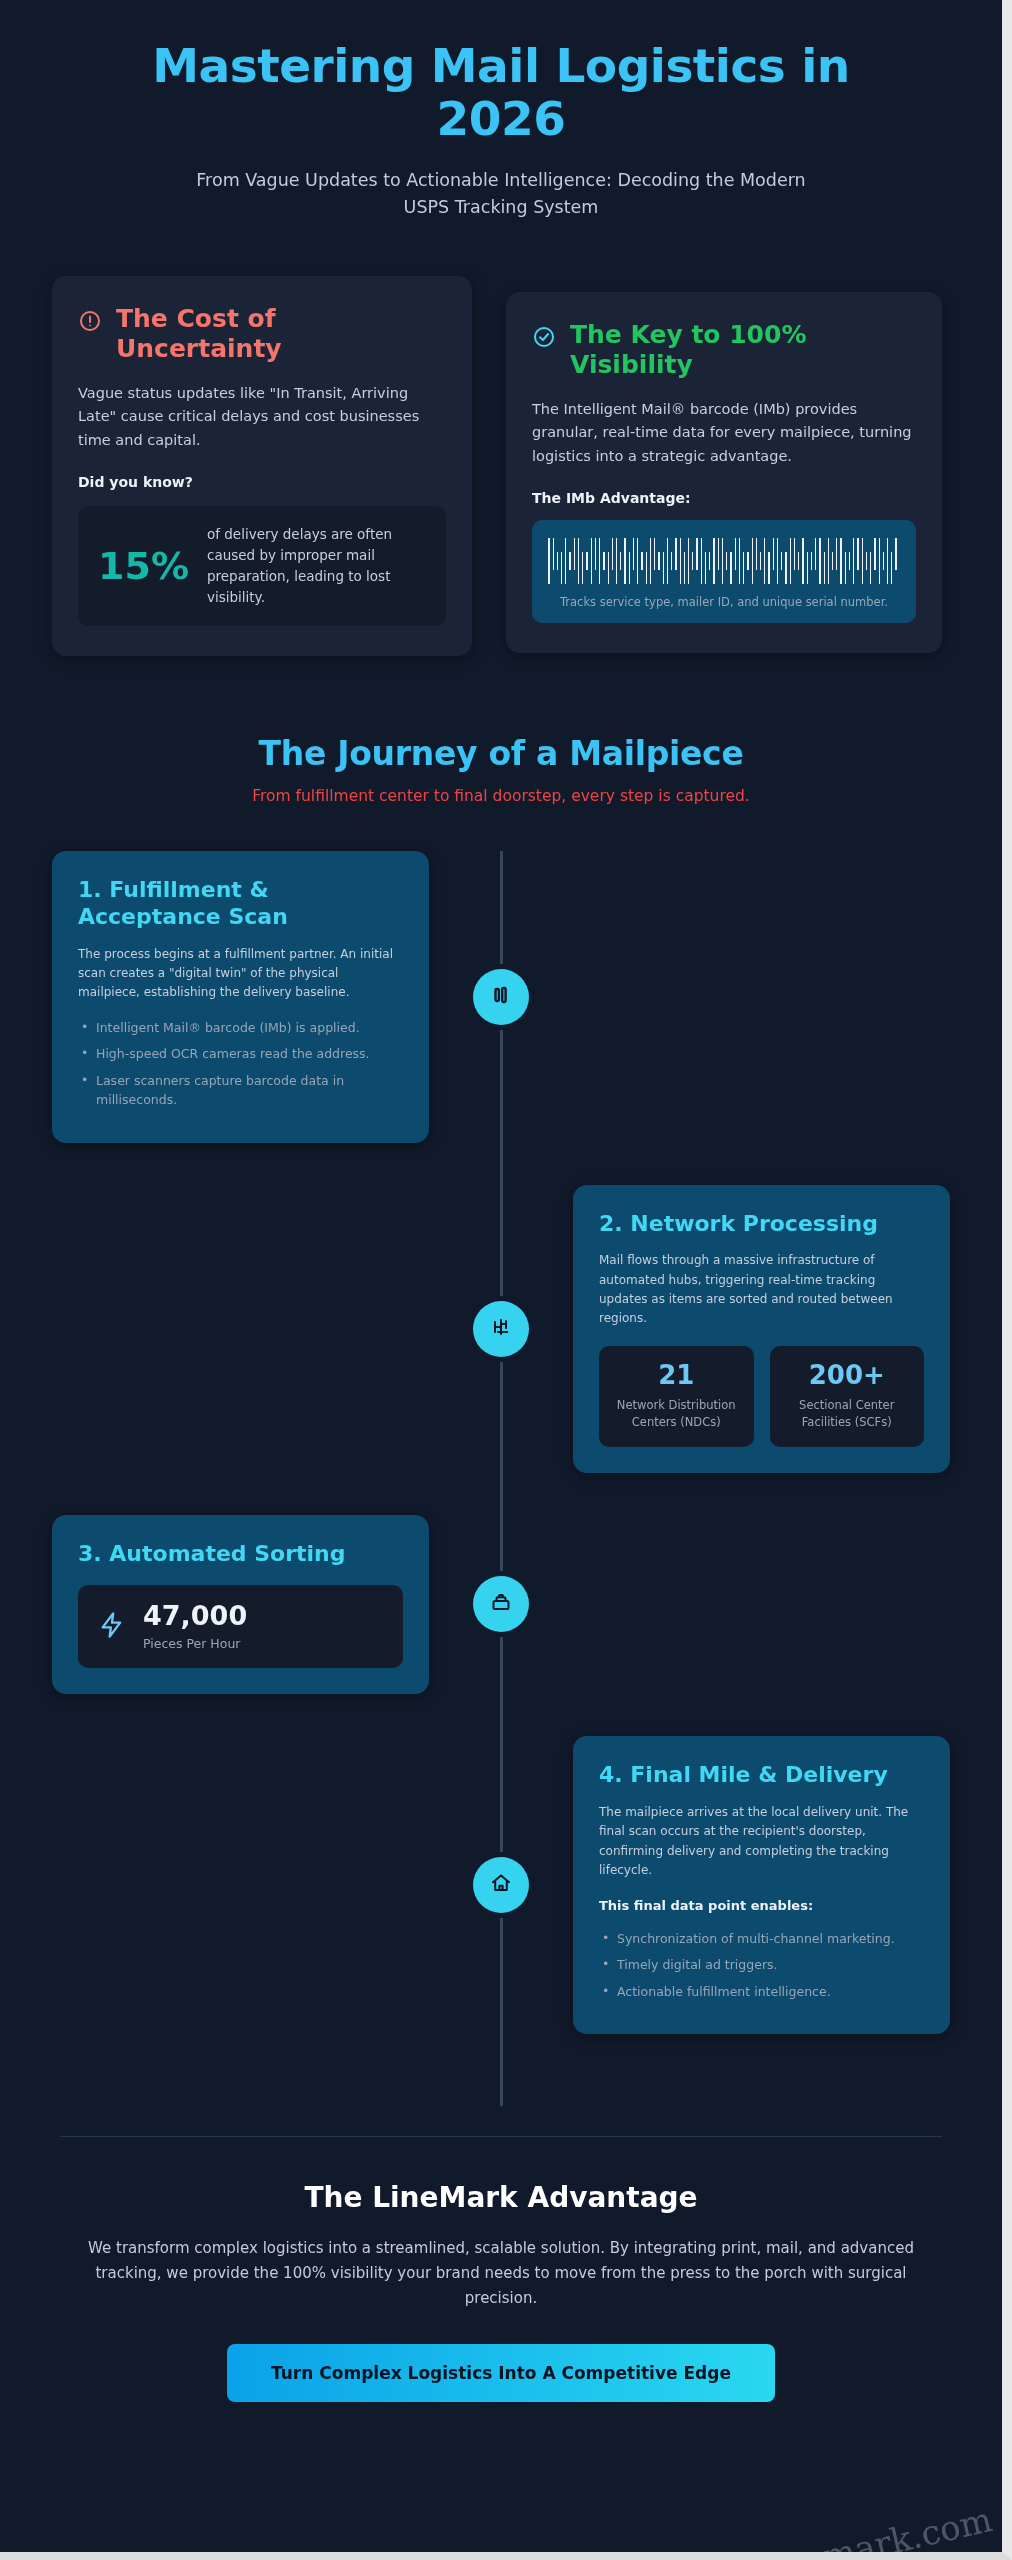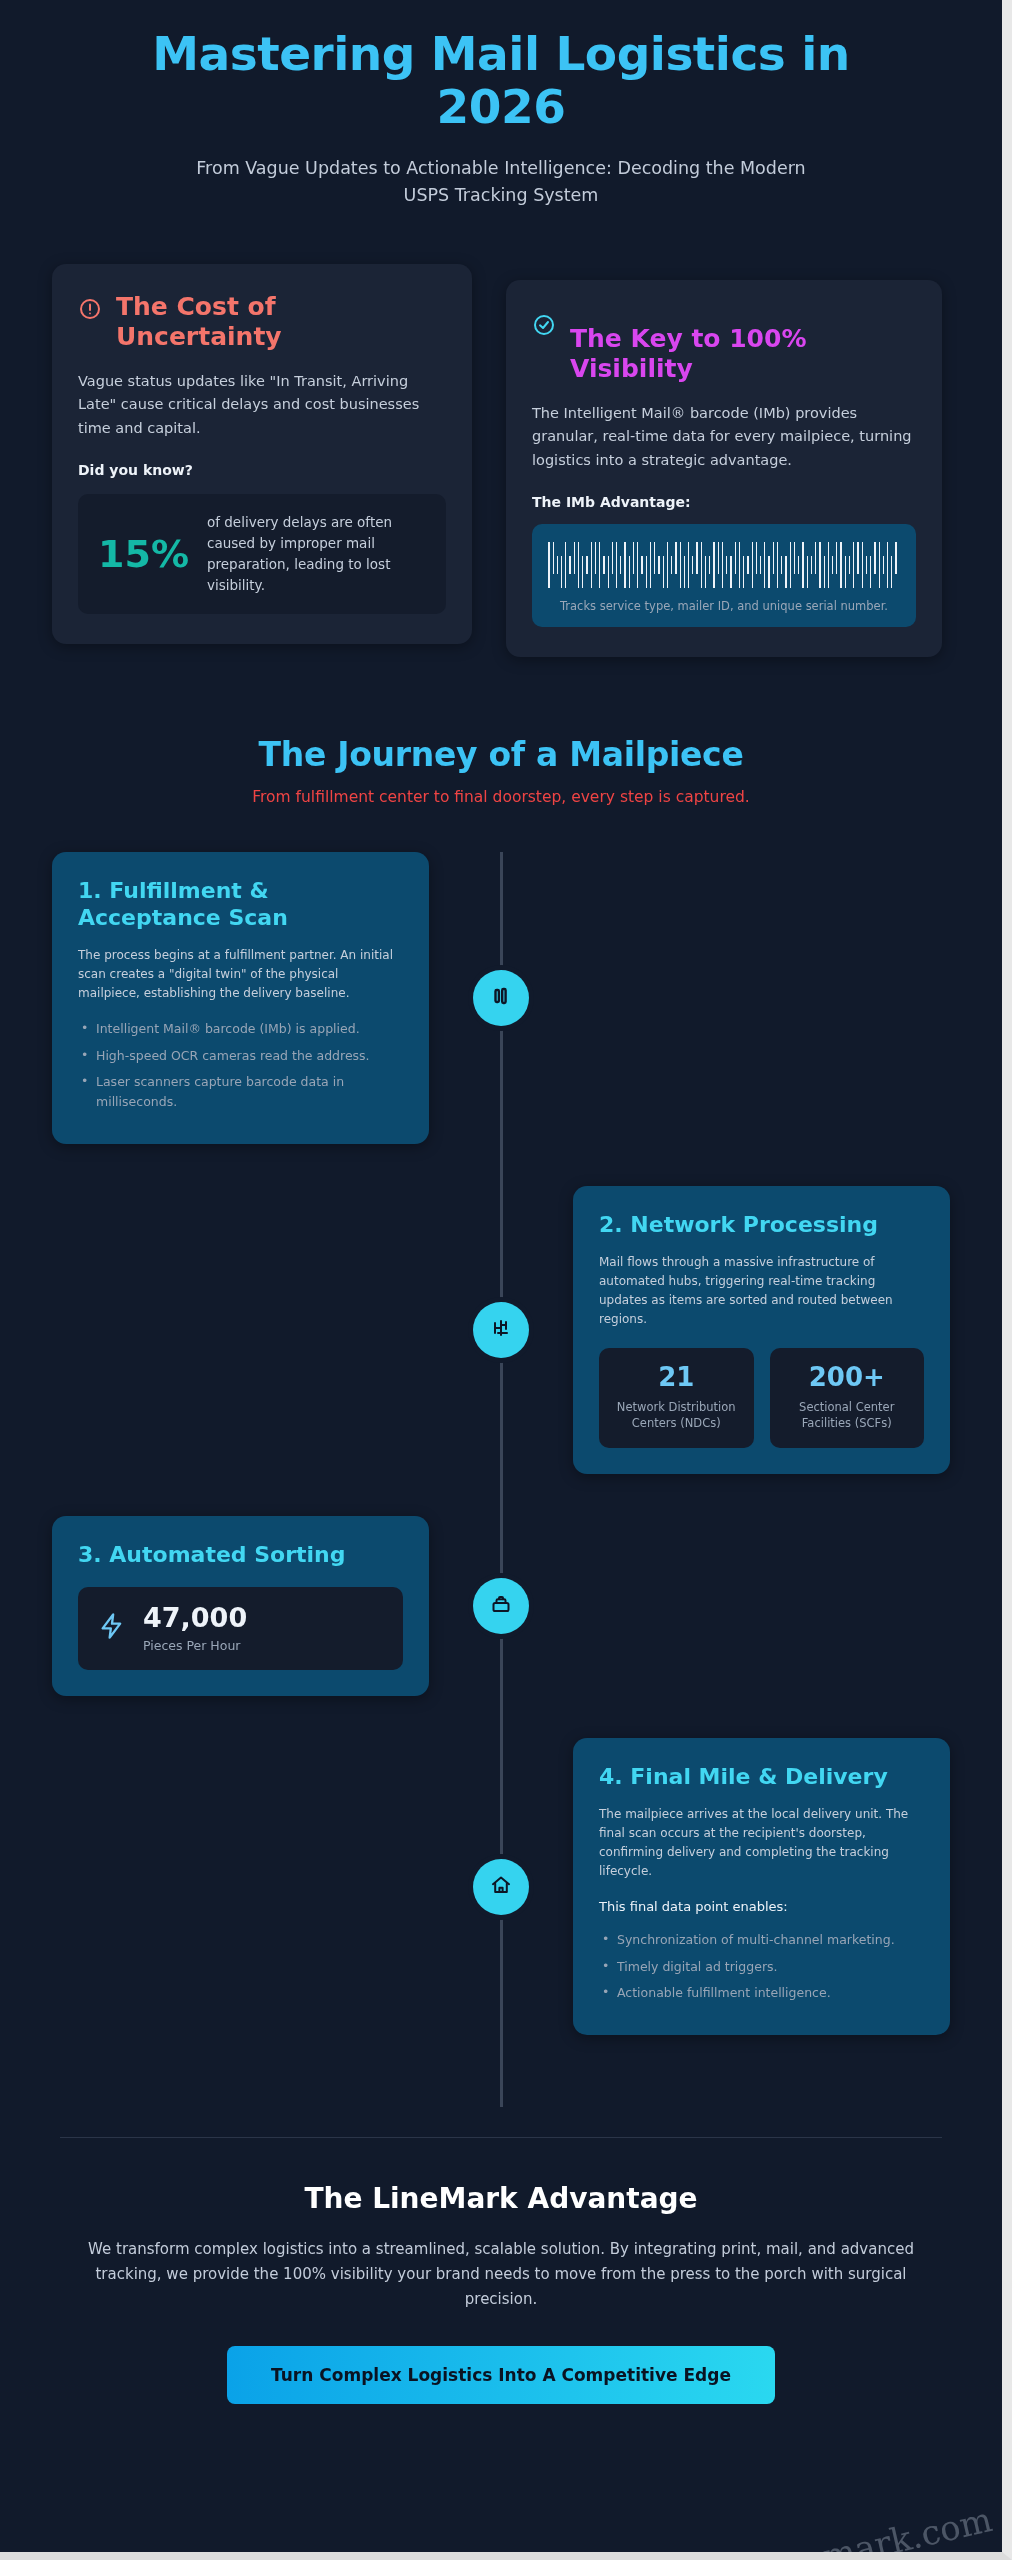--- a/index.html
+++ b/index.html
@@ -11,42 +11,42 @@
   .page{
     position:absolute;left:0;top:0;width:1012px;height:2560px;
     background:#111a2b;
     border-right:10px solid #e8e8e8;
     border-bottom:8px solid #dcdcdc;
     overflow:hidden;
   }
   .inner{padding:0 52px;position:relative;}
 
   
-  .hero{text-align:center;margin-top:28px;}
+  .hero{padding-top:40px;text-align:center;}
   .hero h1{
     font-size:47px;line-height:1.12;font-weight:bold;color:#3cc3f5;
     letter-spacing:-0.5px;padding:0 40px;
   }
   .hero .sub{
     margin-top:22px;font-size:17.5px;line-height:1.5;color:#c3ccda;
     padding:0 120px;font-weight:400;
   }
 
   
   .cards{display:flex;gap:34px;margin-top:56px;align-items:flex-start;}
   .card{
     background:#1b2436;border-radius:14px;padding:28px 26px 30px 26px;
     box-shadow:0 3px 14px rgba(0,0,0,.35);
   }
   .card.left{width:420px;margin-top:0;}
   .card.right{width:436px;margin-top:16px;}
   .card-head{display:flex;align-items:flex-start;gap:14px;}
   .card-head .ttl{font-size:25px;line-height:1.2;font-weight:bold;}
   .card.left .ttl{color:#f4756b;}
-  .card.right .ttl{color:#d946ef;margin-top:16px;}
+  .card.right .ttl{color:#22c55e;}
   .ico{flex:0 0 auto;margin-top:5px;}
   .card p.body{
     margin-top:18px;font-size:14.5px;line-height:1.62;color:#c6cfdc;
   }
   .label-strong{
     margin-top:22px;font-size:14px;font-weight:bold;color:#eef3f9;
   }
   .stat-box{
     margin-top:16px;background:#141c2c;border-radius:10px;
     padding:18px 20px;display:flex;align-items:center;gap:18px;
@@ -80,21 +80,21 @@
     width:100%;max-width:380px;box-shadow:0 3px 14px rgba(0,0,0,.35);
   }
   .stepcard h3{font-size:22px;line-height:1.22;font-weight:bold;color:#42d7f2;}
   .stepcard p{margin-top:14px;font-size:12px;line-height:1.6;color:#c6cfdc;}
   .bullets{margin-top:16px;list-style:none;}
   .bullets li{
     font-size:12.5px;line-height:1.55;color:#98a5b6;position:relative;
     padding-left:18px;margin-bottom:7px;
   }
   .bullets li:before{content:"•";position:absolute;left:3px;top:-1px;color:#98a5b6;}
-  .mini-label{margin-top:18px;font-size:13px;font-weight:normal;color:#eef3f9;}
+  .mini-label{margin-top:18px;font-size:13px;font-weight:bold;color:#eef3f9;}
   .kpis{display:flex;gap:16px;margin-top:18px;}
   .kpi{
     flex:1;background:#141c2c;border-radius:10px;padding:16px 10px;text-align:center;
   }
   .kpi .n{font-size:26px;font-weight:bold;color:#6ec8f5;line-height:1;}
   .kpi .c{margin-top:9px;font-size:11.5px;line-height:1.45;color:#9aa7b8;}
   .speed{
     margin-top:18px;background:#141c2c;border-radius:10px;padding:17px 20px;
     display:flex;align-items:center;gap:17px;
   }

